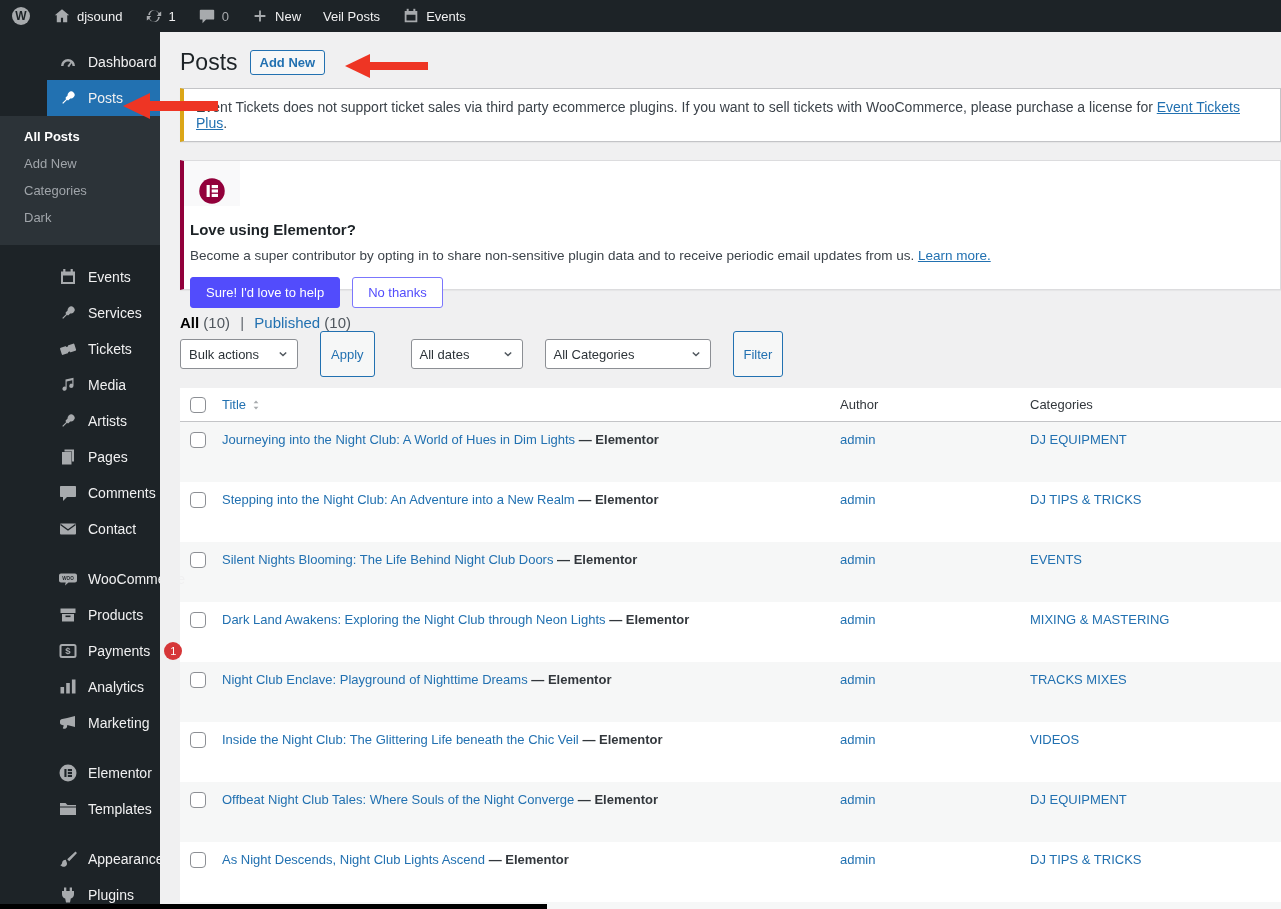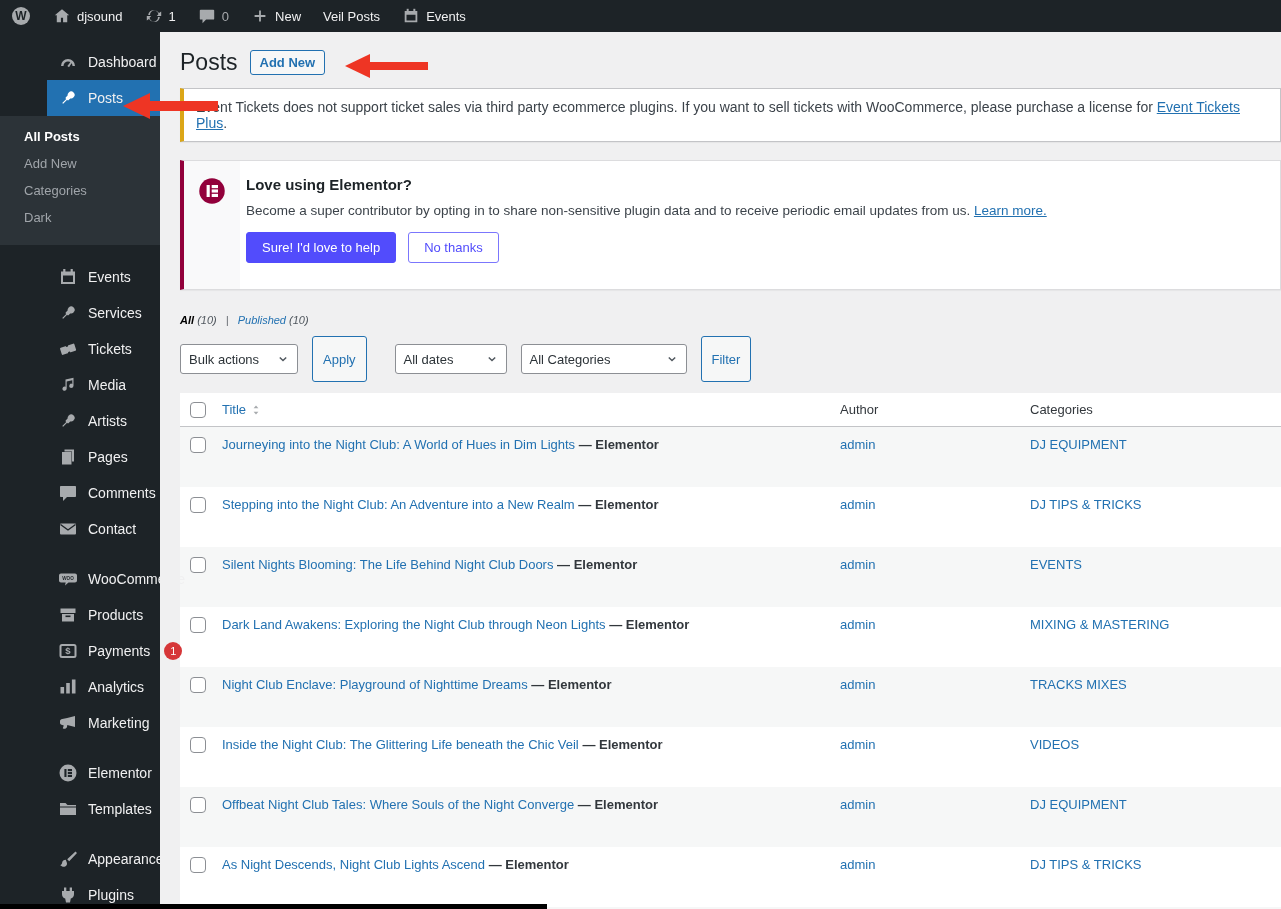--- a/index.html
+++ b/index.html
@@ -30,39 +30,39 @@
 
   
   #content { flex:1; background:#f0f0f1; padding-left:20px; overflow:hidden; position:relative; }
   .page-header { display:flex; align-items:center; gap:12px; padding:15px 0 11px; }
   h1.page-title { font-size:23px; font-weight:400; color:#1d2327; line-height:30px; }
   .add-new-btn { border:1px solid #2271b1; color:#2271b1; background:#f6f7f7; font-size:13px; font-weight:600; padding:4px 9px; border-radius:3px; cursor:pointer; font-family:inherit; }
 
   .notice { background:#fff; border:1px solid #c3c4c7; border-left:4px solid #dba617; box-shadow:0 1px 1px rgba(0,0,0,.04); padding:10px 12px; font-size:14px; color:#3c434a; margin:0 0 18px 0; }
   .notice a { color:#2271b1; text-decoration:underline; cursor:pointer; }
 
-  .e-notice { background:#fff; border:1px solid #dcdcde; border-left:4px solid #92003b; box-shadow:0 1px 1px rgba(0,0,0,.04); display:flex; margin:0 0 24px 0; height:130px; }
+  .e-notice { background:#fff; border:1px solid #dcdcde; border-left:4px solid #92003b; box-shadow:0 1px 1px rgba(0,0,0,.04); display:flex; margin:0 0 24px 0; height:130px;flex-direction:column; }
   .e-logo-col { width:56px; background:#f9f9fa; display:flex; justify-content:center; padding-top:15px; }
   .e-logo { width:30px; height:30px; color:#92003b; --icon-bg:#fff; }
   .e-logo svg { width:100%; height:100%; }
   .e-body { padding:15px 20px 0 6px; }
   .e-title { font-size:15px; font-weight:700; color:#1d2327; margin-bottom:10px; }
   .e-text { font-size:13.5px; color:#3c434a; margin-bottom:14px; }
   .e-text a { color:#2271b1; text-decoration:underline; cursor:pointer; }
   .e-buttons { display:flex; gap:12px; }
   .e-btn-primary { background:#524cfc; color:#fff; border:1px solid #524cfc; border-radius:3px; padding:7px 15px; font-size:13px; font-family:inherit; cursor:pointer; }
   .e-btn-secondary { background:#fff; color:#524cfc; border:1px solid #7b76fd; border-radius:3px; padding:7px 15px; font-size:13px; font-family:inherit; cursor:pointer; }
 
-  .subsubsub { font-size:11px; margin-bottom:10px; color:#50575e;font-style:italic; }
+  .subsubsub { font-size:15px; color:#50575e; }
   .subsubsub .current-filter { color:#000; font-weight:700; }
   .subsubsub .count { color:#50575e; font-weight:400; }
   .subsubsub .sep { color:#646970; margin:0 6px; }
   .subsubsub a { color:#2271b1; text-decoration:none; cursor:pointer; }
 
-  .tablenav { display:flex; align-items:center; gap:14px; margin-bottom:11px; }
+  .tablenav { display:flex; align-items:center; gap:22px; margin-bottom:11px; }
   .wp-select { display:inline-flex; align-items:center; justify-content:space-between; background:#fff; border:1px solid #8c8f94; border-radius:3px; height:30px; padding:0 6px 0 8px; font-size:13px; color:#2c3338; cursor:pointer; }
   .wp-select .chev { width:16px; height:16px; display:inline-flex; }
   .wp-select .chev svg { width:100%; height:100%; }
   .wp-btn { background:#f6f7f7; border:1px solid #2271b1; color:#2271b1; border-radius:3px; height:46px; padding:0 10px; font-size:13px; font-family:inherit; cursor:pointer; }
   .ml { margin-left:14px; }
 
   
   .posts-table { background:#fff; }
   .thead { display:flex; align-items:center; height:34px; border-bottom:1px solid #c3c4c7; font-size:13px; color:#32373c; background:#fff; }
   .col-cb { width:42px; padding-left:10px; display:flex; align-items:flex-start; }

